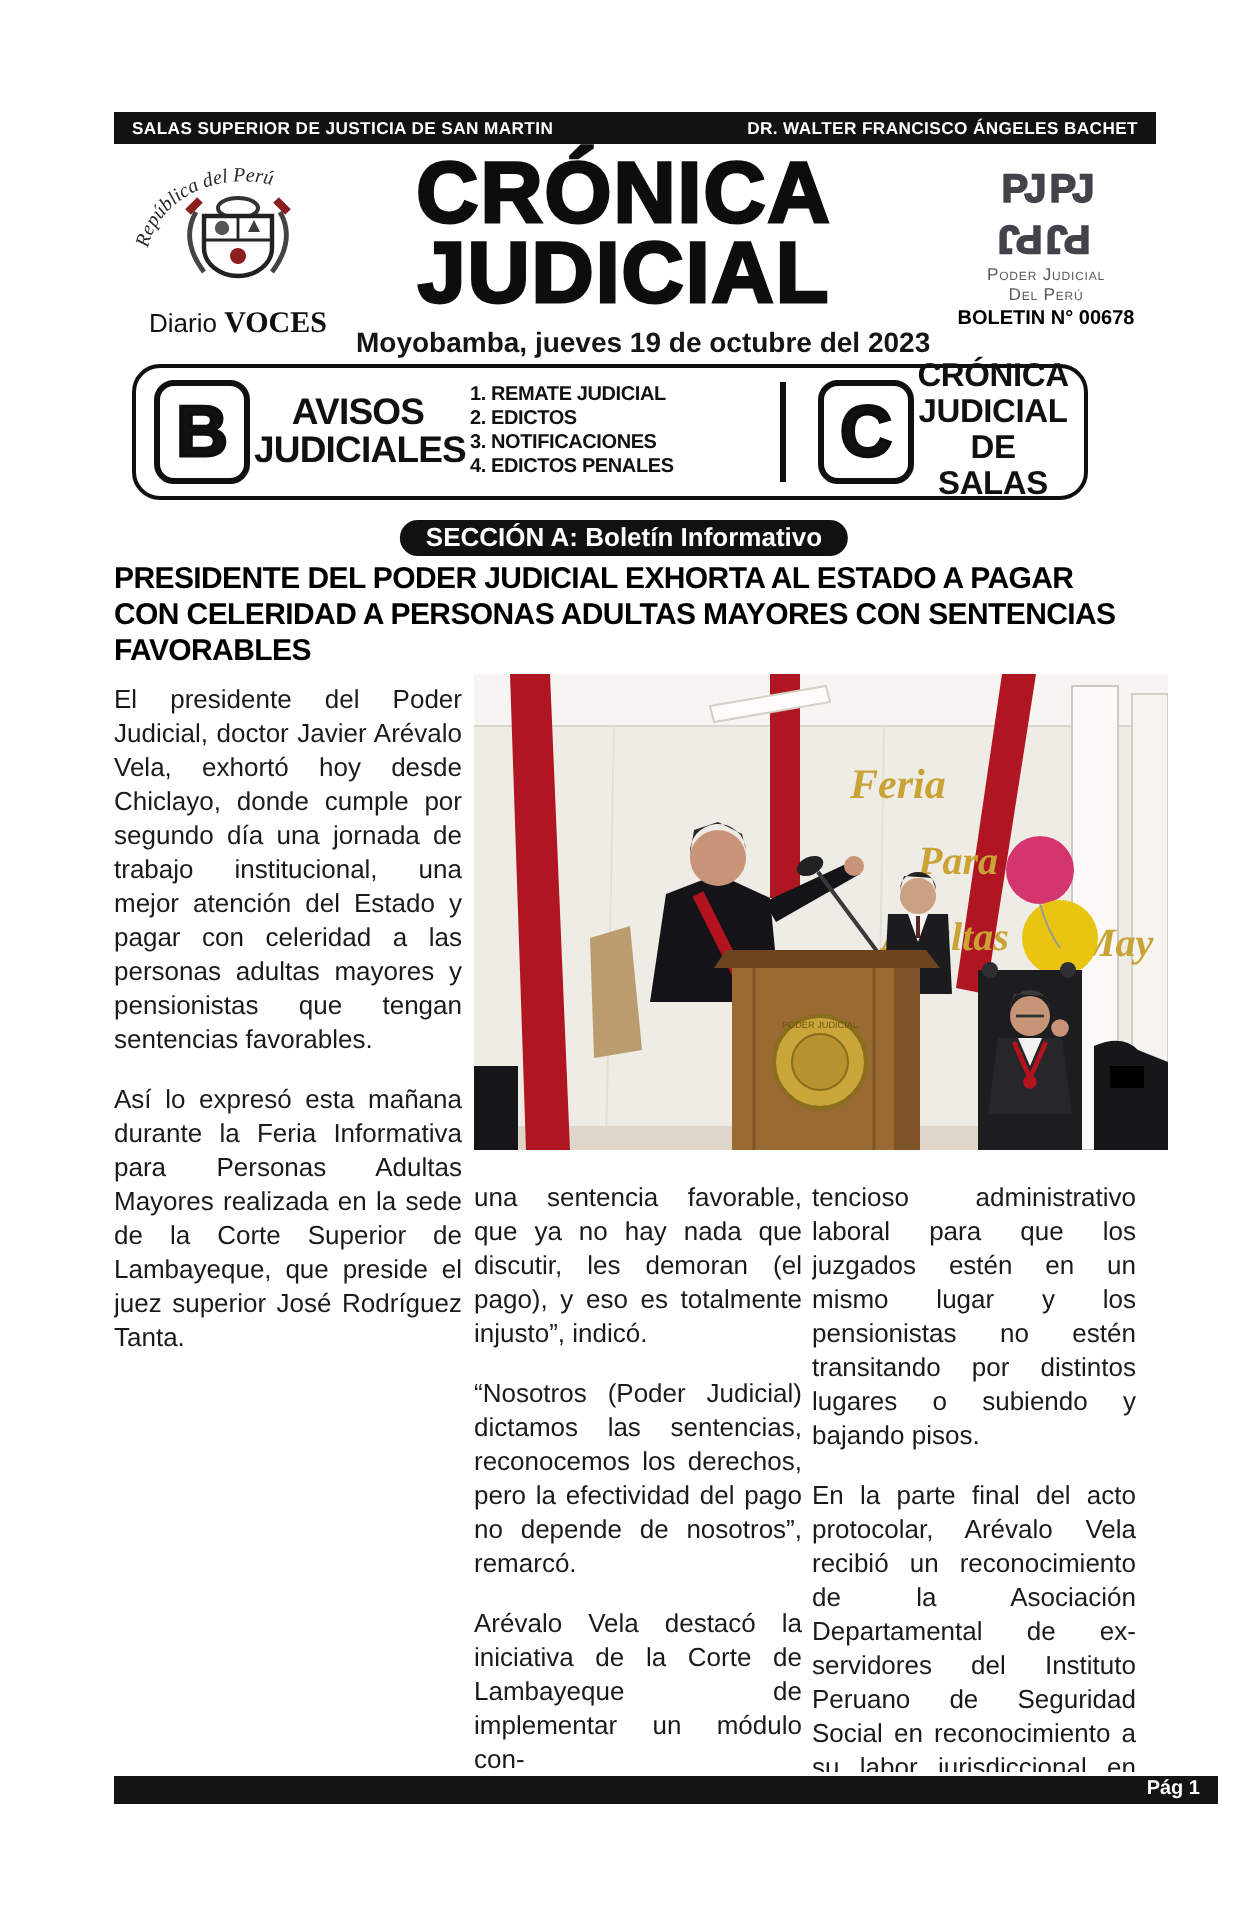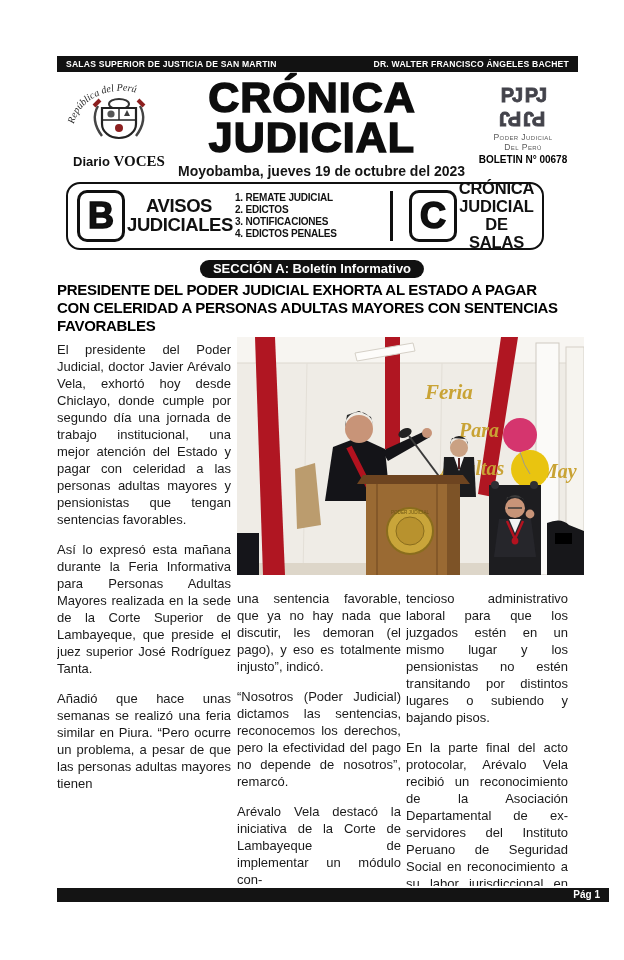--- a/index.html
+++ b/index.html
@@ -8,21 +8,21 @@
   .abs{position:absolute;}
 
   
   .topbar{left:57px;top:56px;width:521px;height:16px;background:#121212;
     display:flex;justify-content:space-between;align-items:center;padding:0 9px;box-sizing:border-box;}
   .topbar span{color:#fff;font-size:8.6px;font-weight:bold;letter-spacing:.2px;white-space:nowrap;}
 
   
   .logo-left{left:58px;top:80px;width:122px;text-align:center;}
   .diario-line{margin-top:1px;font-size:13px;color:#101010;white-space:nowrap;}
-  .diario-line .d1{font-family:"Liberation Sans",sans-serif;font-weight:bold;}
+  .diario-line .d1{font-family:"Liberation Sans",sans-serif;font-weight:normal;}
   .diario-line .d2{font-family:"Liberation Serif",serif;font-weight:bold;font-size:15px;}
 
   .title-block{left:178px;top:78px;width:268px;text-align:center;}
   .paper-title{font-size:43px;line-height:.92;font-weight:bold;letter-spacing:1px;
     color:#0d0d0d;-webkit-text-stroke:1.6px #0d0d0d;}
   .dateline{margin-top:6px;font-size:14px;font-weight:bold;color:#151515;white-space:nowrap;}
 
   .logo-right{left:468px;top:84px;width:110px;text-align:center;}
   .pj-grid{display:grid;grid-template-columns:24px 24px;justify-content:center;line-height:23px;}
   .pj-grid span{font-size:20px;font-weight:bold;letter-spacing:-2px;color:#43434b;
@@ -138,21 +138,20 @@
 </div>
 
 <div class="abs section-badge">SECCIÓN A: Boletín Informativo</div>
 <div class="abs headline">PRESIDENTE DEL PODER JUDICIAL EXHORTA AL ESTADO A PAGAR CON CELERIDAD A PERSONAS ADULTAS MAYORES CON SENTENCIAS FAVORABLES</div>
 
 <div class="abs article">
 
   <div class="col col1">
     <p>El presidente del Poder Judicial, doctor Javier Arévalo Vela, exhortó hoy desde Chiclayo, donde cumple por segundo día una jornada de trabajo institucional, una mejor atención del Estado y pagar con celeridad a las personas adultas mayores y pensionistas que tengan sentencias favorables.</p>
     <p>Así lo expresó esta mañana durante la Feria Informativa para Personas Adultas Mayores realizada en la sede de la Corte Superior de Lambayeque, que preside el juez superior José Rodríguez Tanta.</p>
-    <p>Añadió que hace unas semanas se realizó una feria similar en Piura. “Pero ocurre un problema, a pesar de que las personas adultas mayores tienen</p>
   </div>
 
   <div class="photo">
     <svg width="347" height="238" viewBox="0 0 347 238" preserveAspectRatio="none">
 
       <rect x="0" y="0" width="347" height="238" fill="#efece6"></rect>
       <rect x="0" y="0" width="347" height="26" fill="#f7f5f1"></rect>
       <line x1="0" y1="26" x2="347" y2="26" stroke="#ddd8cf" stroke-width="1"></line>
       <line x1="70" y1="26" x2="66" y2="238" stroke="#e3dfd7" stroke-width="1"></line>
       <line x1="205" y1="26" x2="203" y2="150" stroke="#e3dfd7" stroke-width="1"></line>

